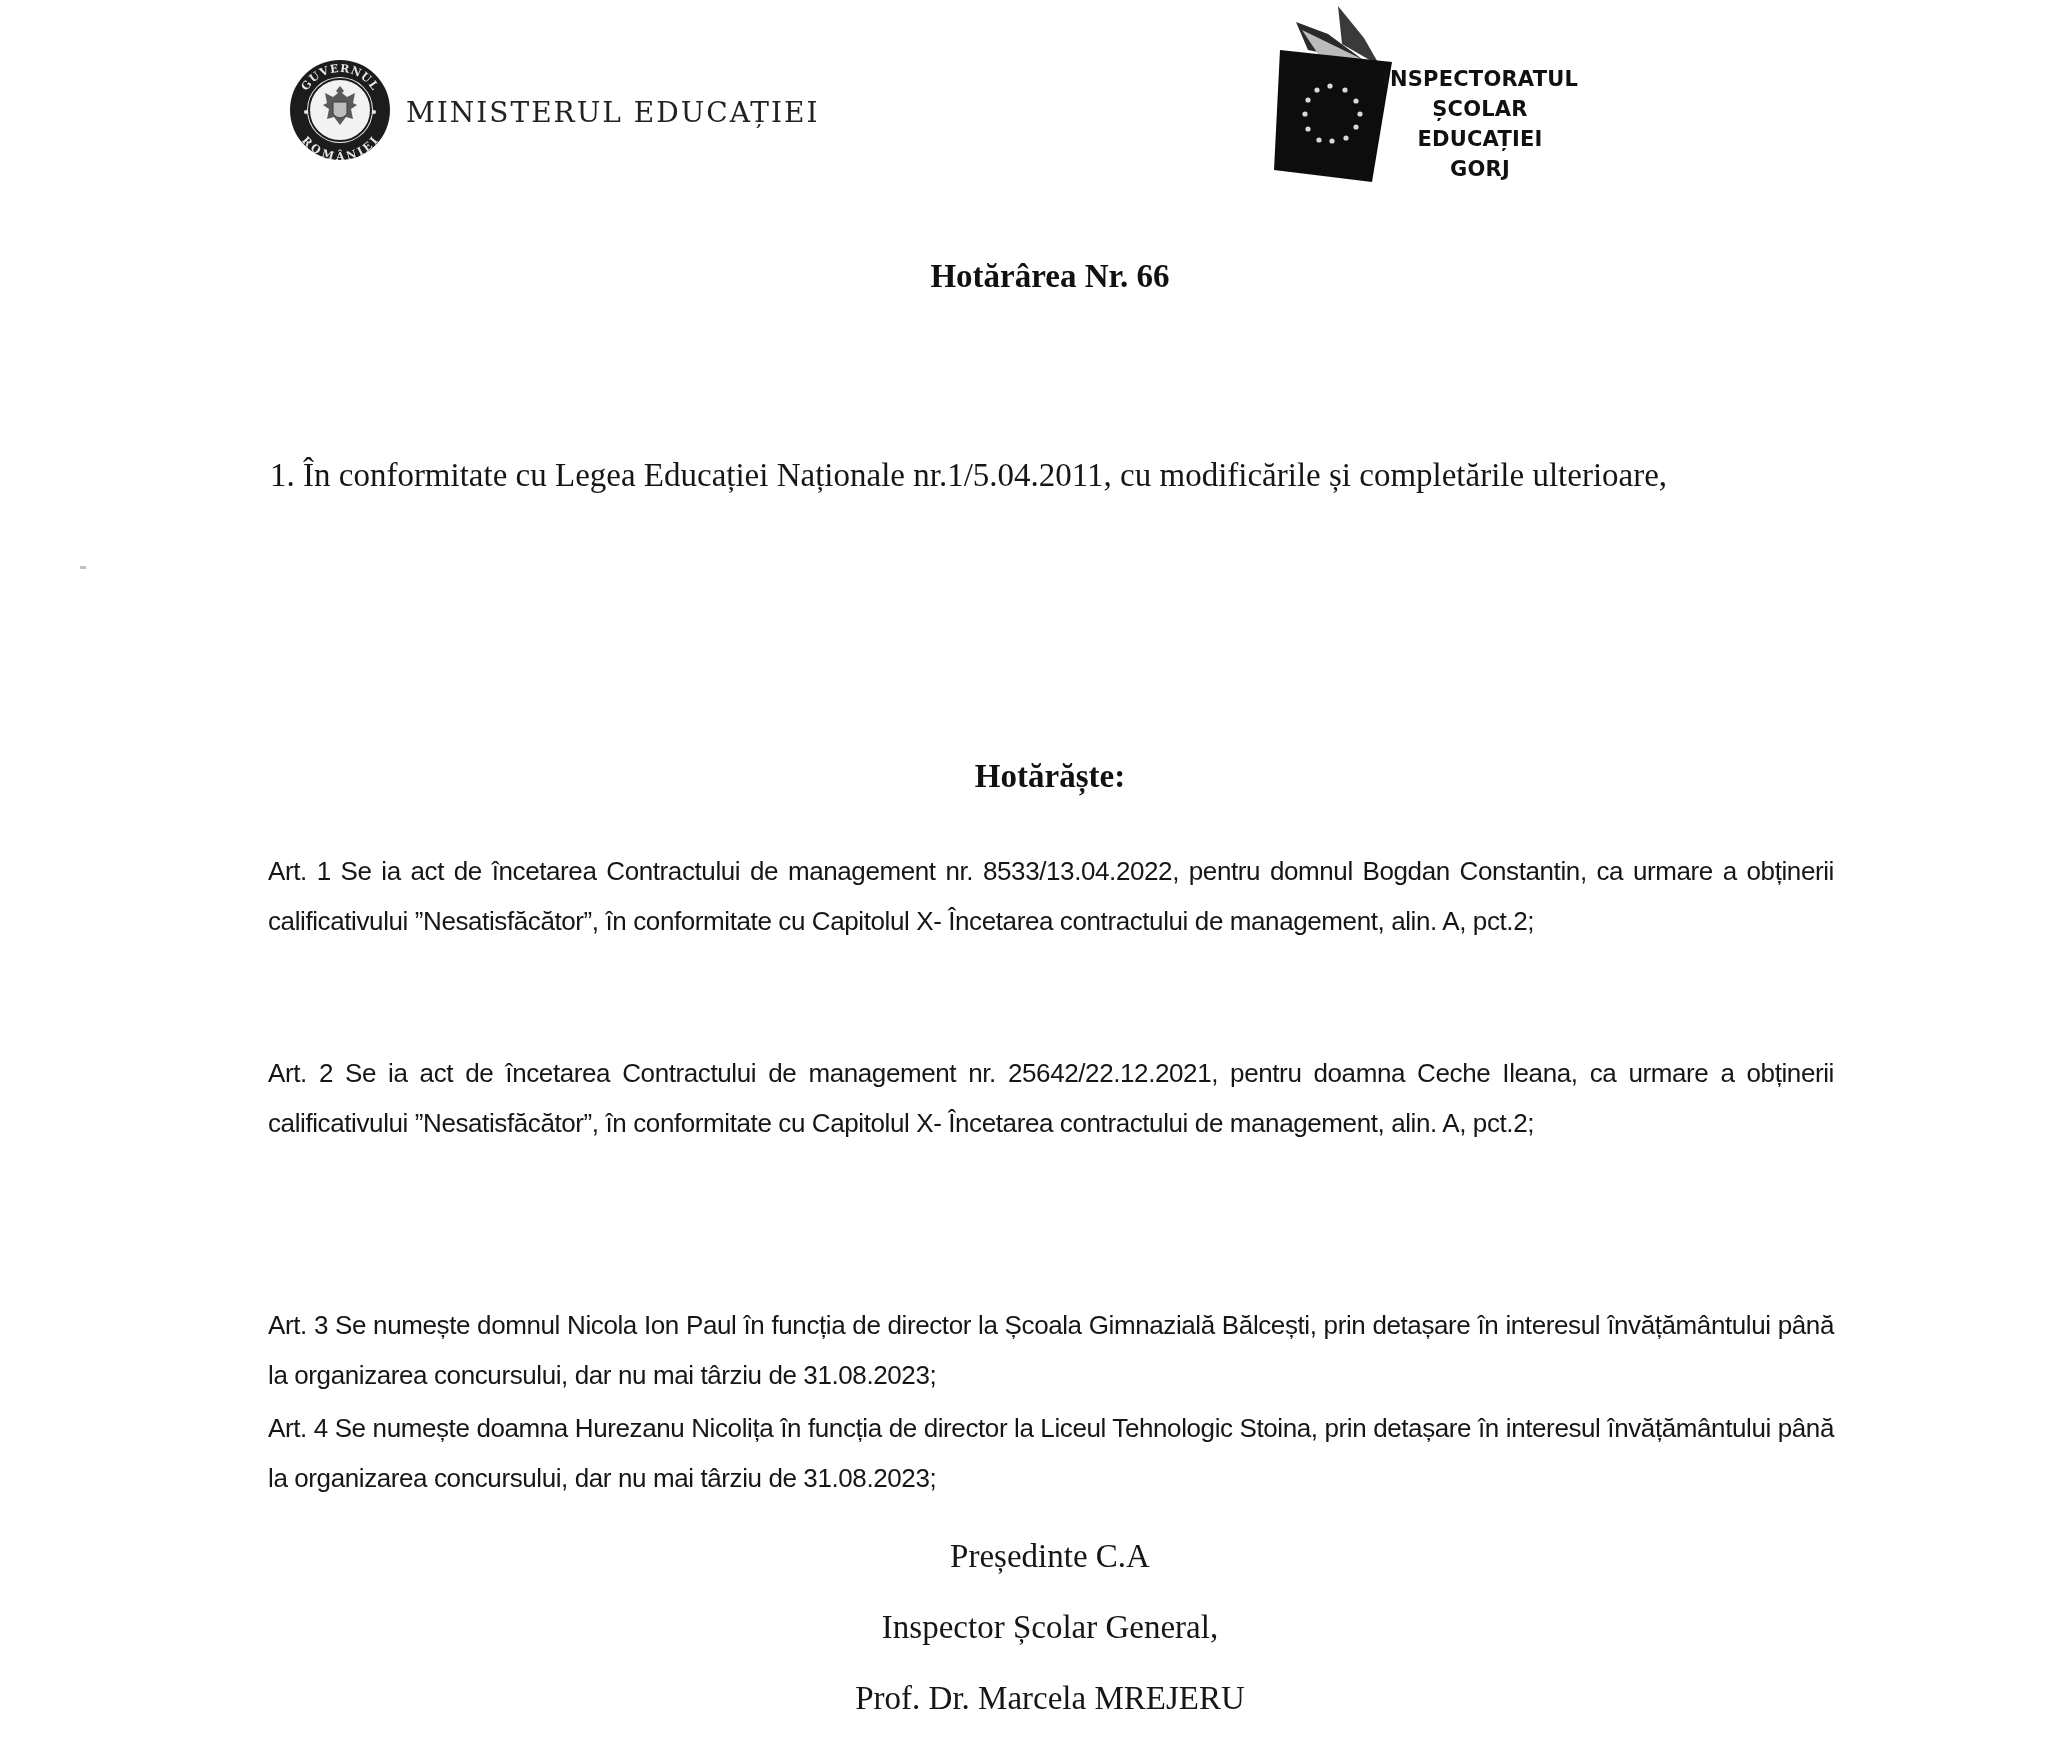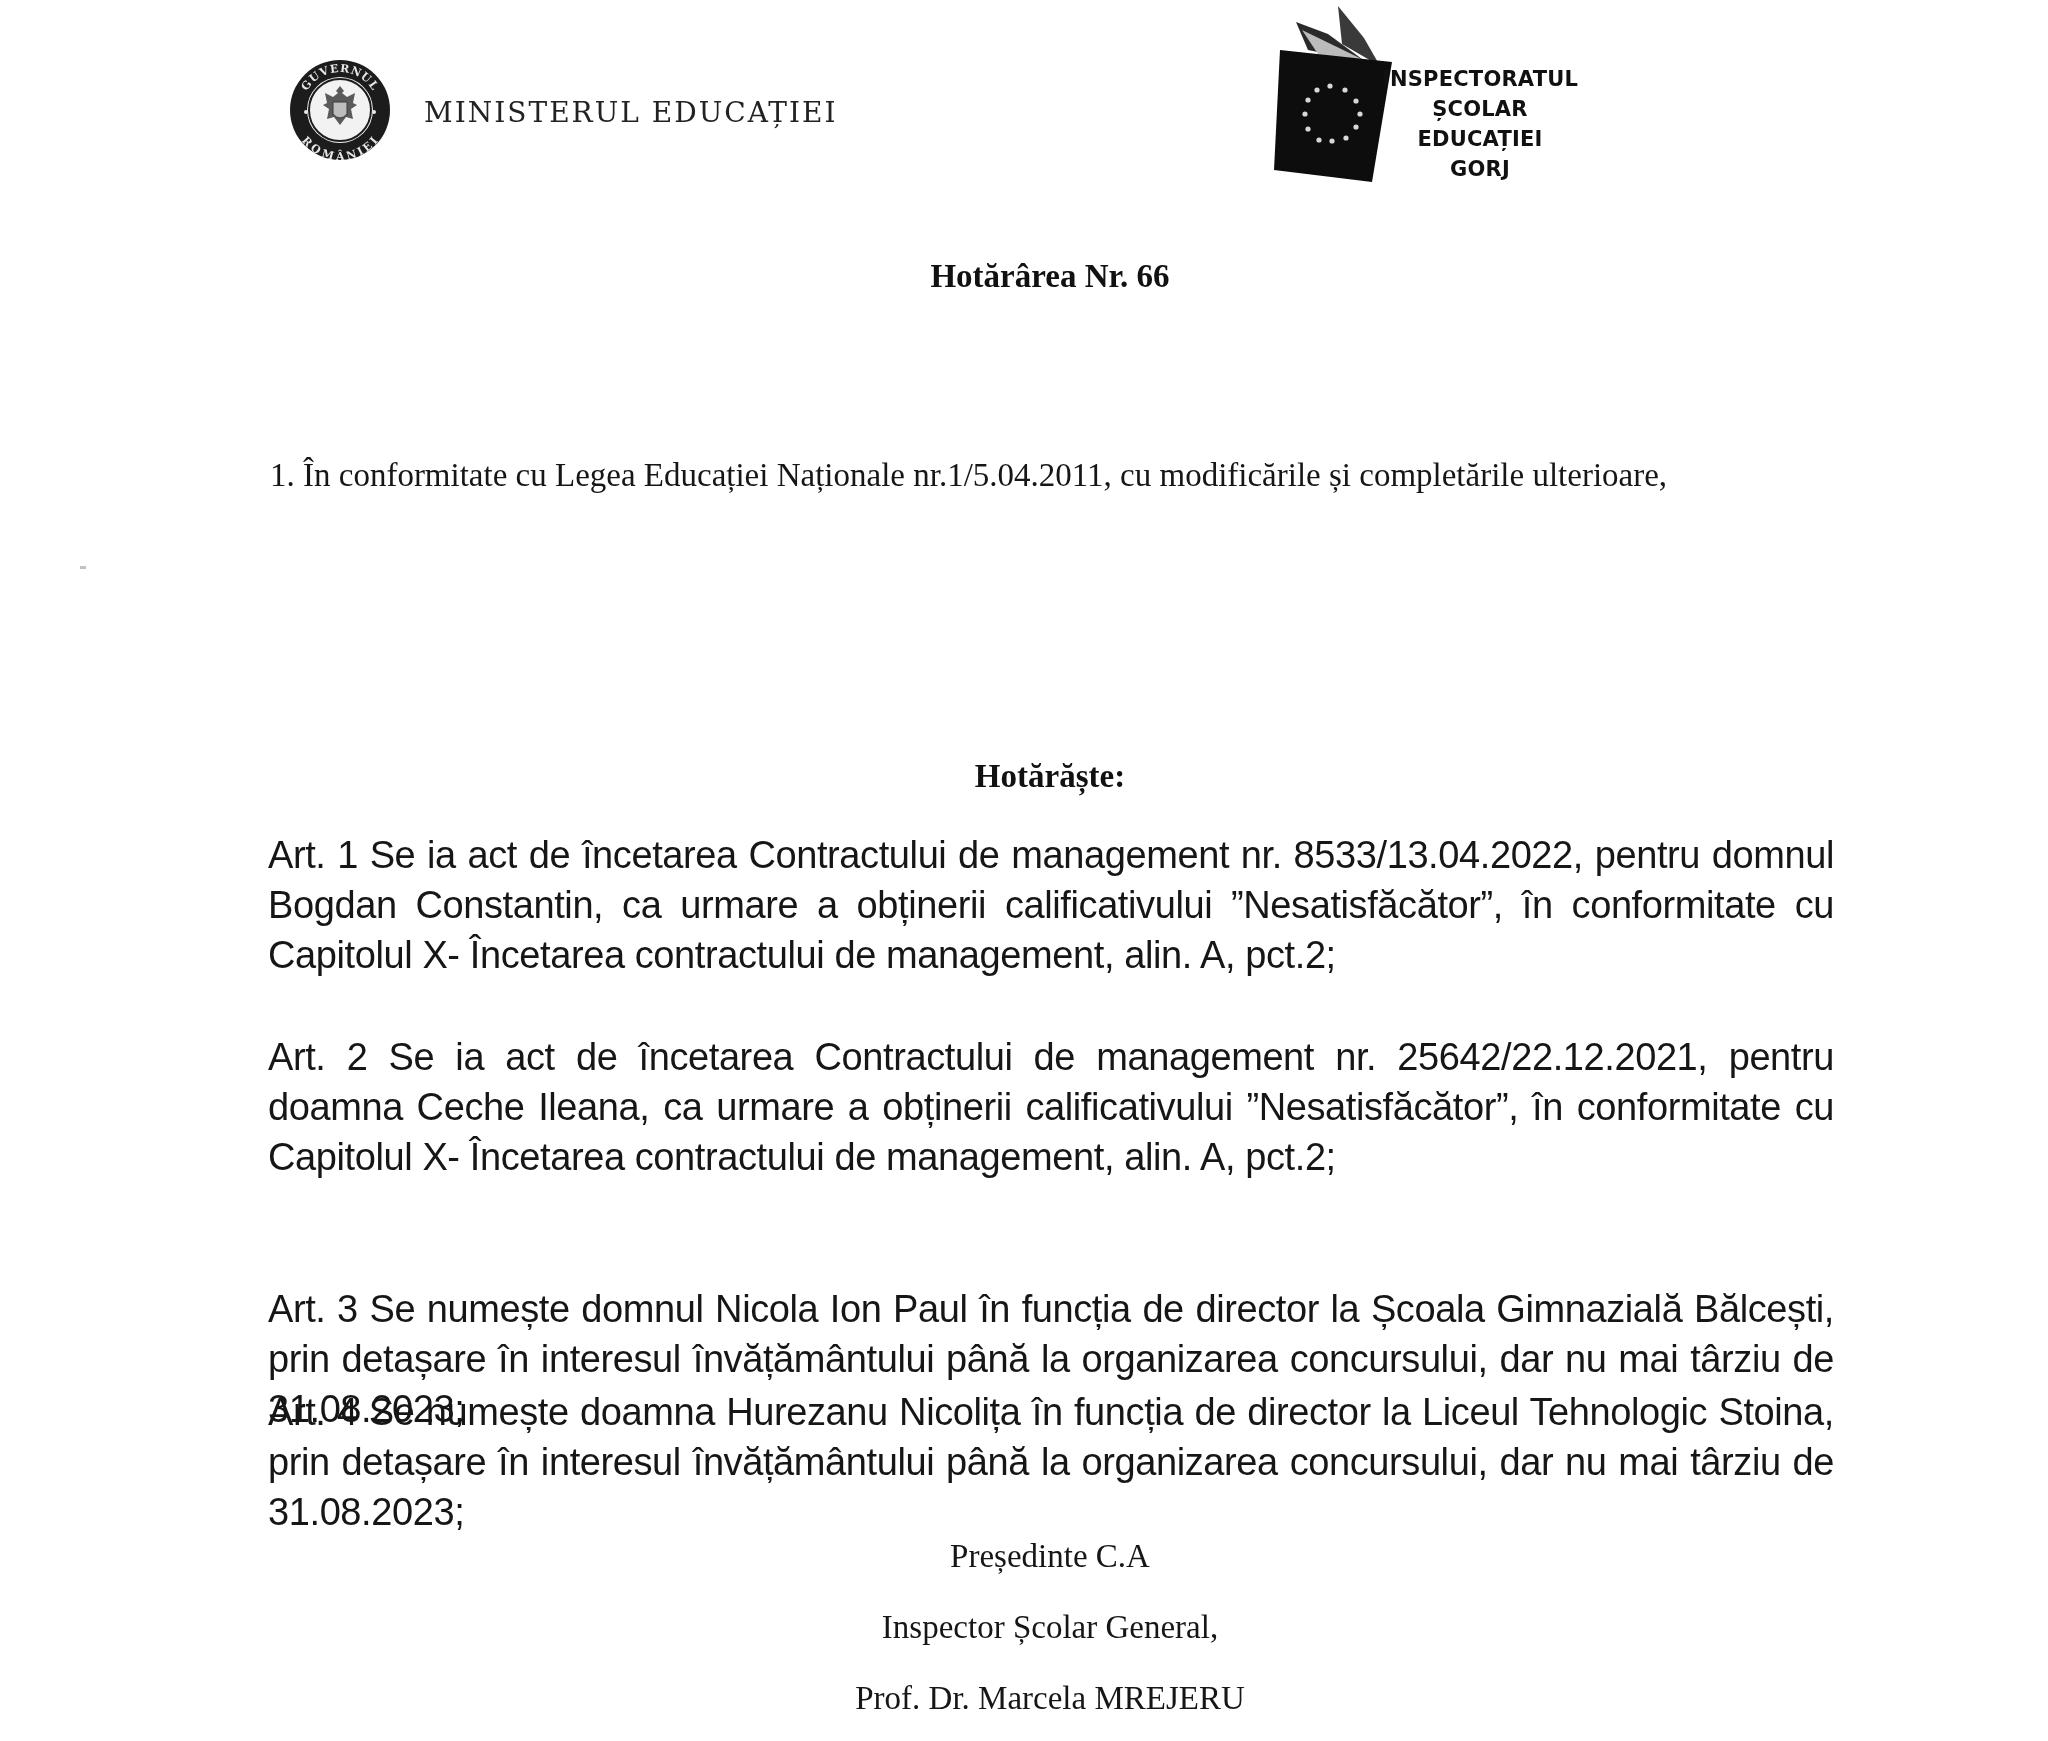--- a/index.html
+++ b/index.html
@@ -27,21 +27,21 @@
       left: 288px;
       top: 58px;
       display: flex;
       align-items: center;
     }
     .ministry-seal {
       width: 104px;
       height: 104px;
     }
     .ministry-name {
-      margin-left: 32px;
+      margin-left: 14px;
       font-family: "DejaVu Serif", serif;
       font-size: 28px;
       letter-spacing: 2px;
       color: #222;
       margin-top: 4px;
     }
 
     
     .isj {
       position: absolute;
@@ -99,25 +99,26 @@
     .intro { top: 340px; }
     .basis1 { top: 455px; }
     .basis2 { top: 570px; }
 
     
     .article {
       position: absolute;
       left: 268px;
       width: 1566px;
       font-family: "Liberation Sans", sans-serif;
-      font-size: 38px;
+      font-size: 26px;
       line-height: 50px;
       color: #161616;
       text-align: justify;
       letter-spacing: -0.4px;
+      margin-top: 16px;
     }
     .art1 { top: 830px; }
     .art2 { top: 1032px; }
     .art3 { top: 1284px; }
     .art4 { top: 1387px; }
 
     
     .sig {
       position: absolute;
       left: 26px;

